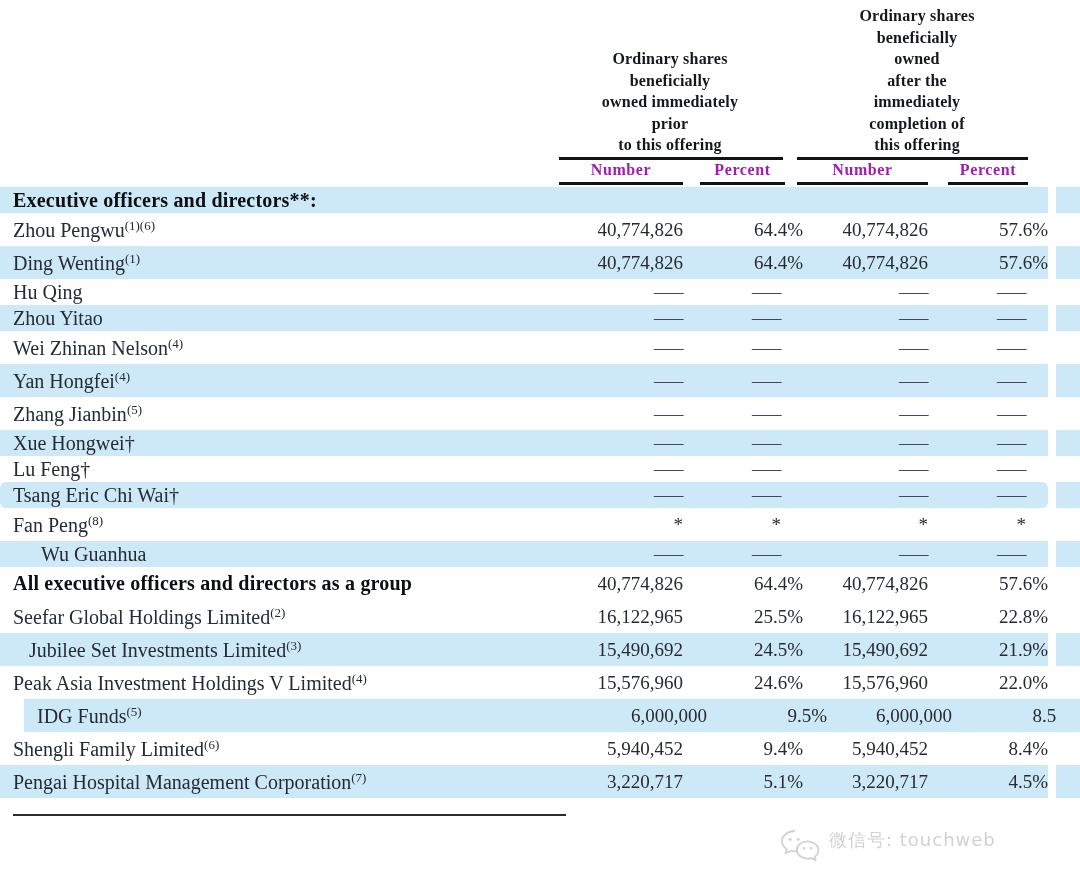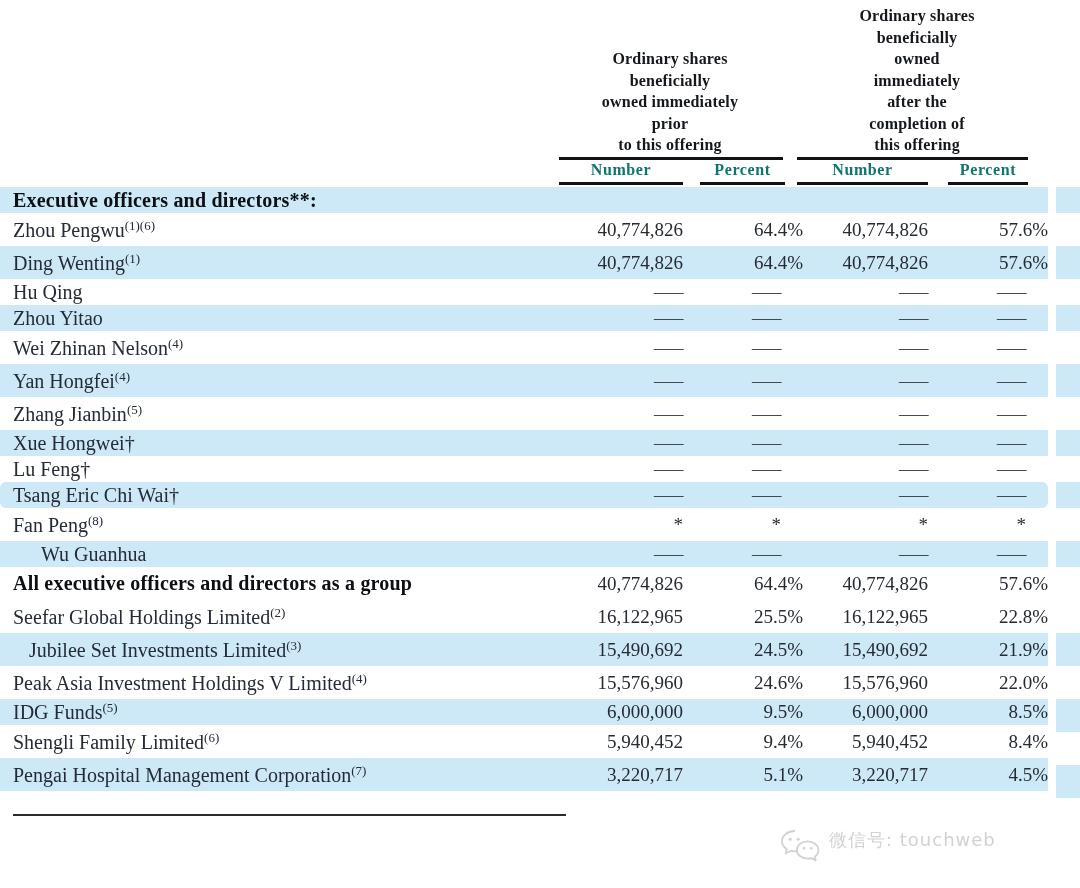--- a/index.html
+++ b/index.html
@@ -16,21 +16,21 @@
   .grp1 { left:545px; top:48px;  width:250px; }
   .grp2 { left:793px; top:5px;   width:248px; }
   .rule { position:absolute; background:#101316; height:3px; }
   .rule-g1  { left:559px; top:157px; width:224px; }
   .rule-g2  { left:797px; top:157px; width:231px; }
   .rule-n1  { left:559px; top:182px; width:124px; }
   .rule-p1  { left:700px; top:182px; width:85px;  }
   .rule-n2  { left:797px; top:182px; width:131px; }
   .rule-p2  { left:948px; top:182px; width:80px;  }
   .colhd { position:absolute; top:161px; text-align:center; font-weight:bold;
-           font-size:16px; color:#0f766e; letter-spacing:0.6px; }
+           font-size:16px; color:#a21caf; letter-spacing:0.6px; }
   .colhd-n1 { left:559px; width:124px; }
   .colhd-p1 { left:700px; width:85px;  }
   .colhd-n2 { left:797px; width:131px; }
   .colhd-p2 { left:948px; width:80px;  }
   
   .rows { position:absolute; left:0; top:187px; width:1048px; }
   .row  { display:flex; align-items:center; width:1048px; }
   .row.shaded { background:#cde9f8; }
   .name { flex:1 1 auto; padding-left:13px; font-size:20px; white-space:nowrap;
           overflow:hidden; }
@@ -64,22 +64,22 @@
       <div>Ordinary shares</div>
       <div>beneficially</div>
       <div>owned immediately</div>
       <div>prior</div>
       <div>to this offering</div>
     </div>
   <div class="grp grp2">
       <div>Ordinary shares</div>
       <div>beneficially</div>
       <div>owned</div>
+      <div>after the</div>
       <div>immediately</div>
-      <div>after the</div>
       <div>completion of</div>
       <div>this offering</div>
     </div>
 
   <div class="rule rule-g1"></div>
   <div class="rule rule-g2"></div>
 
   <div class="colhd colhd-n1">Number</div>
   <div class="colhd colhd-p1">Percent</div>
   <div class="colhd colhd-n2">Number</div>
@@ -203,21 +203,21 @@
         <div class="cell c3"><span class="v">15,490,692</span></div>
         <div class="cell c4"><span class="v">21.9%</span></div>
       </div>
       <div class="row" style="height: 33px;">
         <div class="name">Peak Asia Investment Holdings V Limited<sup>(4)</sup></div>
         <div class="cell c1"><span class="v">15,576,960</span></div>
         <div class="cell c2"><span class="v">24.6%</span></div>
         <div class="cell c3"><span class="v">15,576,960</span></div>
         <div class="cell c4"><span class="v">22.0%</span></div>
       </div>
-      <div class="row shaded" style="height: 26px;">
+      <div class="row shaded" style="height: 33px; margin-left: 24px;">
         <div class="name">IDG Funds<sup>(5)</sup></div>
         <div class="cell c1"><span class="v">6,000,000</span></div>
         <div class="cell c2"><span class="v">9.5%</span></div>
         <div class="cell c3"><span class="v">6,000,000</span></div>
         <div class="cell c4"><span class="v">8.5%</span></div>
       </div>
       <div class="row" style="height: 33px;">
         <div class="name">Shengli Family Limited<sup>(6)</sup></div>
         <div class="cell c1"><span class="v">5,940,452</span></div>
         <div class="cell c2"><span class="v">9.4%</span></div>

